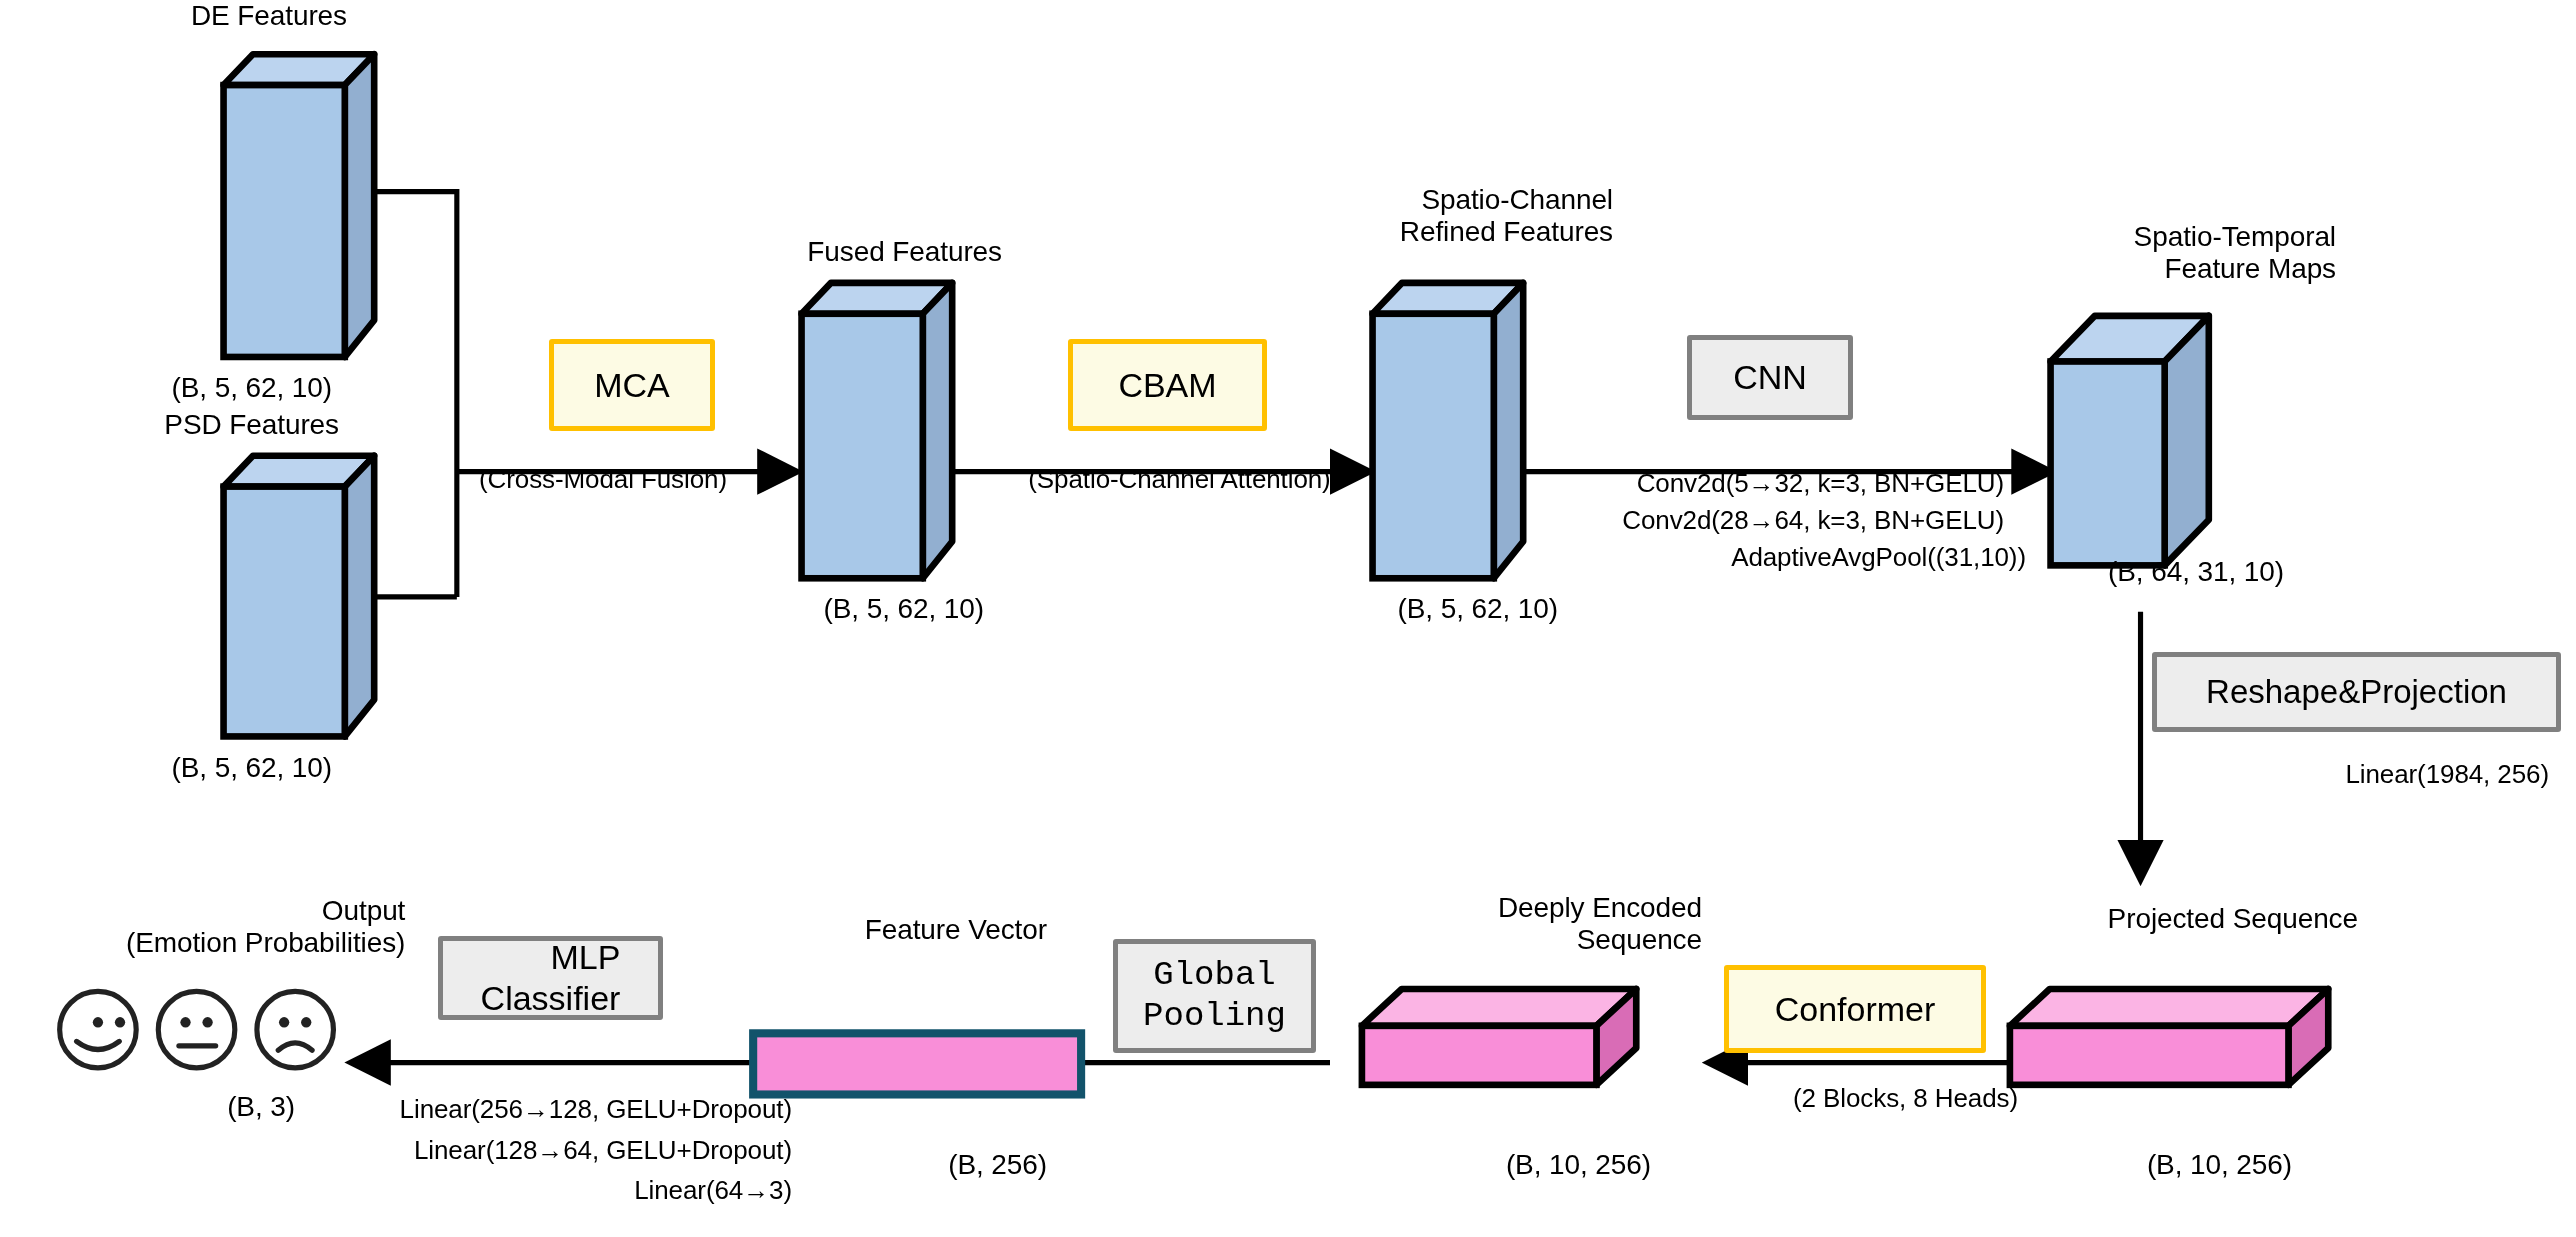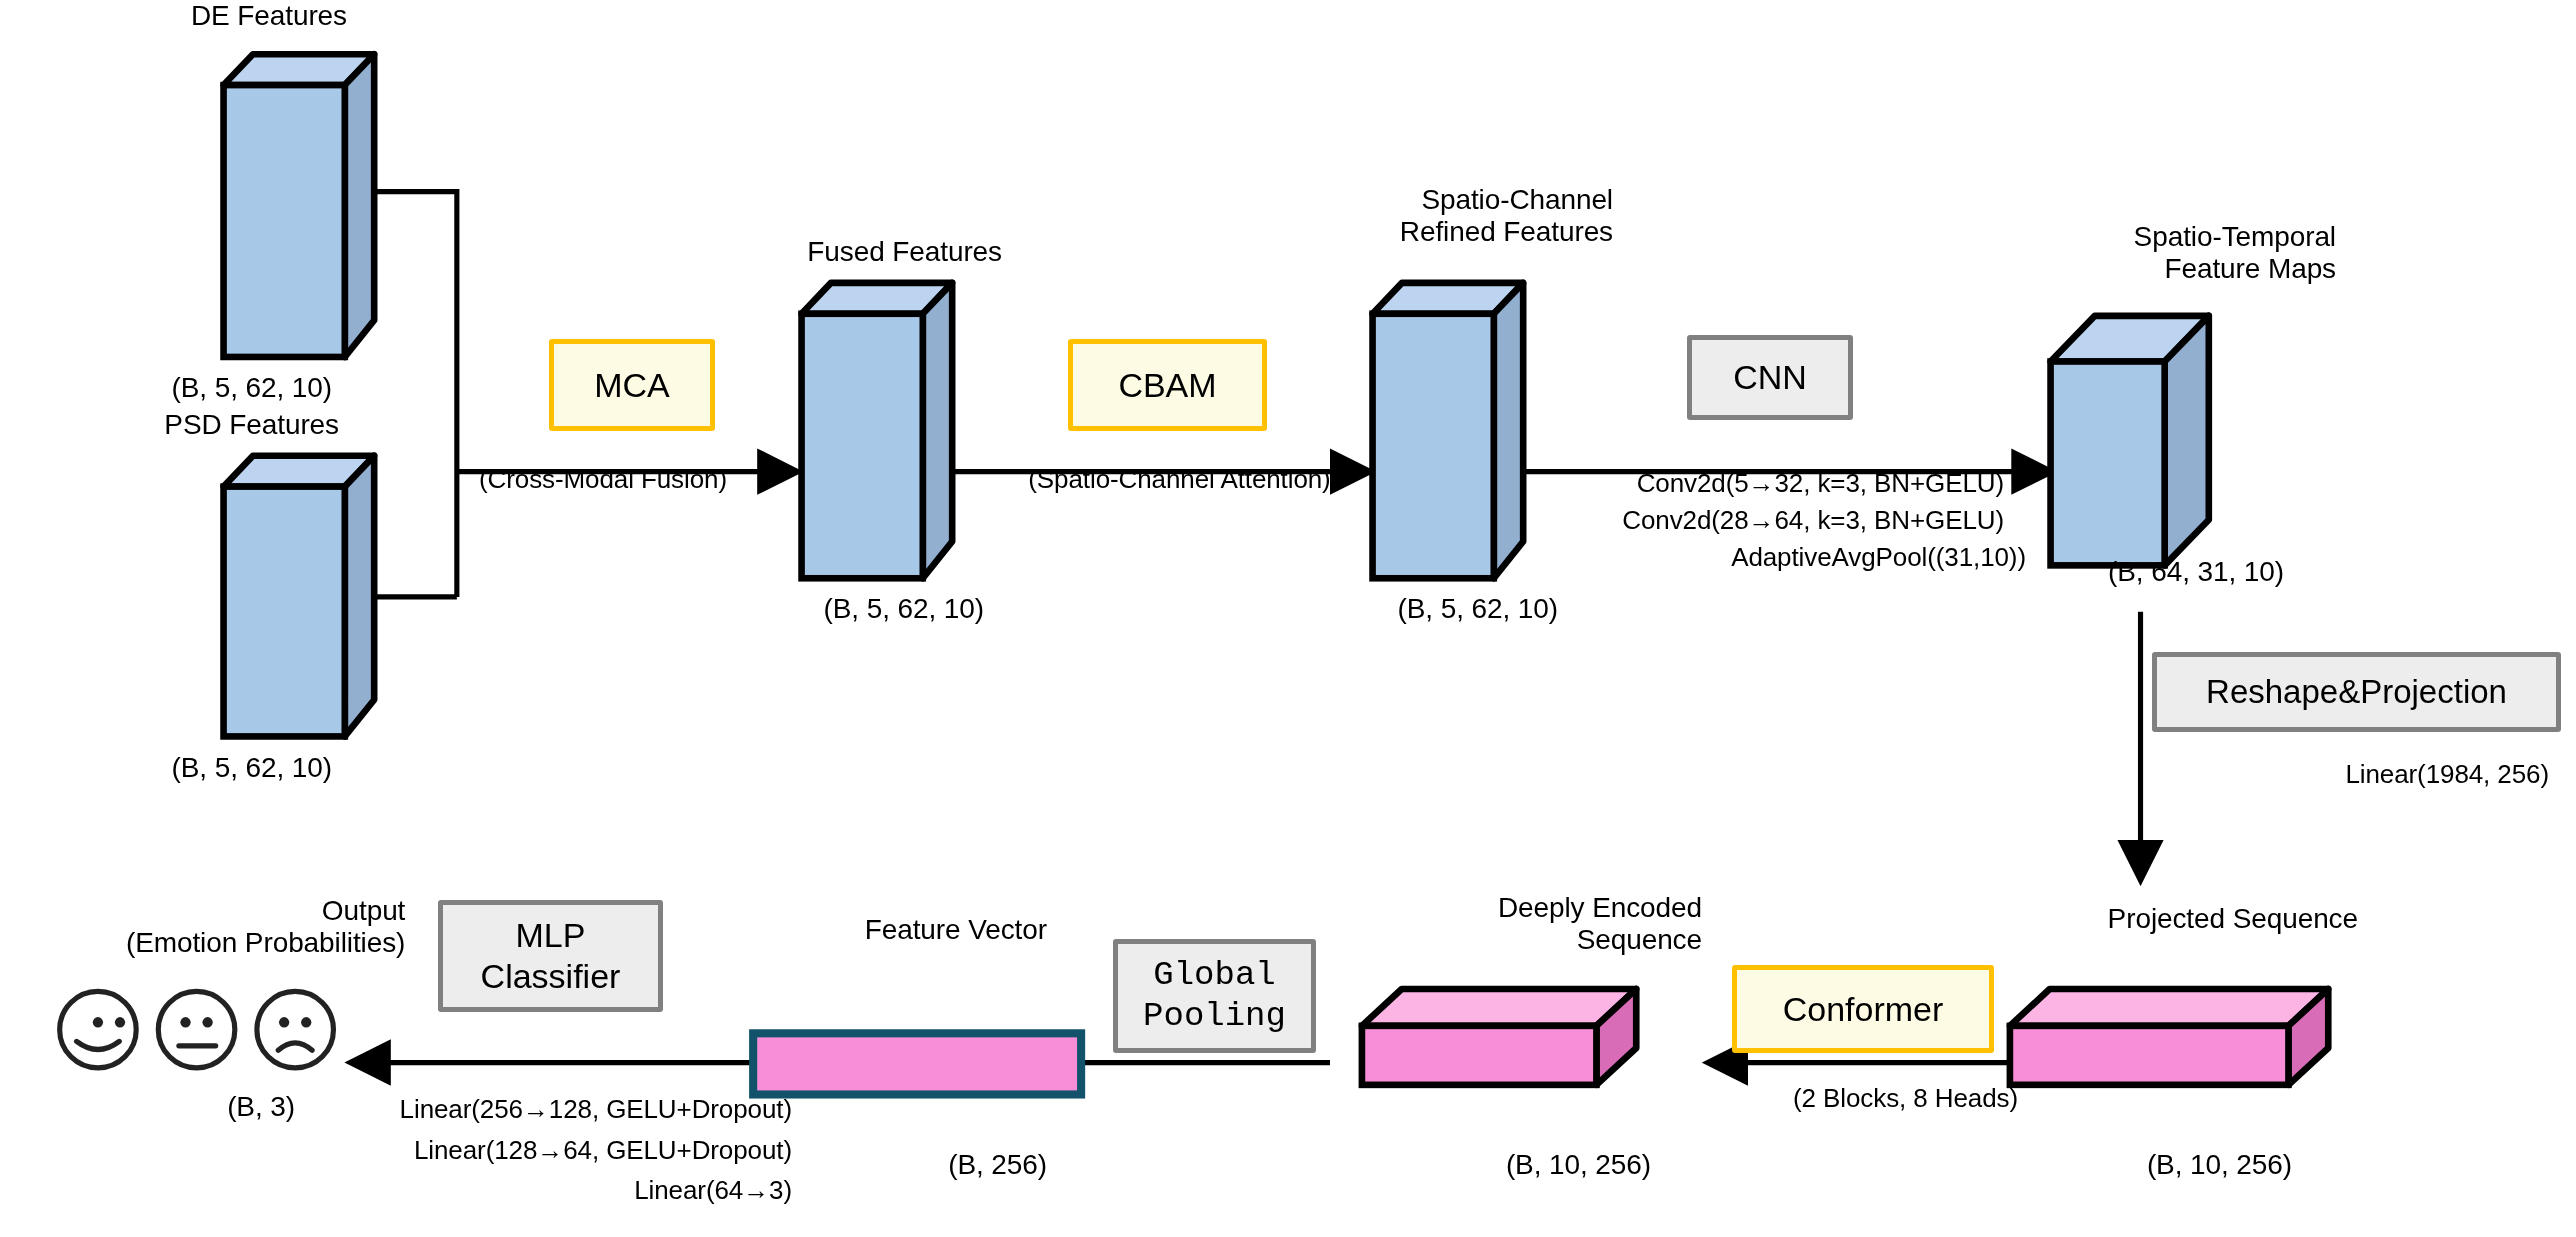--- a/index.html
+++ b/index.html
@@ -138,42 +138,42 @@
   <div class="lbl sm" style="left:2166px;top:759px;width:383px;">Linear(1984, 256)</div>
 
   <div class="lbl" style="left:1960px;top:903px;width:398px;">Projected Sequence</div>
   <svg class="abs" style="left:2004px;top:980px;" width="339" height="133" viewBox="0 0 460 180">
     <polygon points="8,62 62,12 440,12 386,62" fill="#fbb4e4" stroke="#000" stroke-width="9" stroke-linejoin="round"></polygon>
     <polygon points="386,62 440,12 440,92 386,142" fill="#d96cb6" stroke="#000" stroke-width="9" stroke-linejoin="round"></polygon>
     <rect x="8" y="62" width="378" height="80" fill="#f98ed8" stroke="#000" stroke-width="9"></rect>
   </svg>
   <div class="lbl" style="left:2012px;top:1149px;width:280px;">(B, 10, 256)</div>
 
-  <div class="mod yellow" style="left:1724px;top:965px;width:262px;height:88px;margin-left:8px;">Conformer</div>
+  <div class="mod yellow" style="left:1724px;top:965px;width:262px;height:88px;">Conformer</div>
   <div class="lbl sm" style="left:1709px;top:1083px;width:309px;">(2 Blocks, 8 Heads)</div>
 
   <div class="lbl" style="left:1348px;top:892px;width:354px;">Deeply Encoded
 Sequence</div>
   <svg class="abs" style="left:1356px;top:980px;" width="295" height="133" viewBox="0 0 400 180">
     <polygon points="8,62 62,12 380,12 326,62" fill="#fbb4e4" stroke="#000" stroke-width="9" stroke-linejoin="round"></polygon>
     <polygon points="326,62 380,12 380,92 326,142" fill="#d96cb6" stroke="#000" stroke-width="9" stroke-linejoin="round"></polygon>
     <rect x="8" y="62" width="318" height="80" fill="#f98ed8" stroke="#000" stroke-width="9"></rect>
   </svg>
   <div class="lbl" style="left:1371px;top:1149px;width:280px;">(B, 10, 256)</div>
 
   <div class="mod gray" style="left:1113px;top:939px;width:203px;height:114px;font-family:Liberation Mono, monospace;">Global
 Pooling</div>
 
   <div class="lbl" style="left:752px;top:914px;width:295px;">Feature Vector</div>
   <svg class="abs" style="left:748px;top:1028px;" width="339" height="74" viewBox="0 0 460 100">
     <rect x="7" y="7" width="445" height="83" fill="#f98ed8" stroke="#12536b" stroke-width="11"></rect>
   </svg>
   <div class="lbl" style="left:796px;top:1149px;width:251px;">(B, 256)</div>
 
-  <div class="mod gray" style="left:438px;top:900px;width:225px;height:112px;">MLP
+  <div class="mod gray" style="left:438px;top:936px;width:225px;height:84px;text-align:right;">MLP
 Classifier</div>
   <div class="lbl sm" style="left:284px;top:1094px;width:508px;">Linear(256→128, GELU+Dropout)</div>
   <div class="lbl sm" style="left:284px;top:1135px;width:508px;">Linear(128→64, GELU+Dropout)</div>
   <div class="lbl sm" style="left:284px;top:1175px;width:508px;">Linear(64→3)</div>
 
   <div class="lbl" style="left:-14.7px;top:895px;width:420px;">Output
 (Emotion Probabilities)</div>
   <svg class="abs face" style="left:52px;top:984px;" width="295" height="92" viewBox="0 0 400 125">
     <g stroke="#222" fill="none" stroke-width="7" stroke-linecap="round">
       <circle cx="62" cy="62" r="52"></circle>

